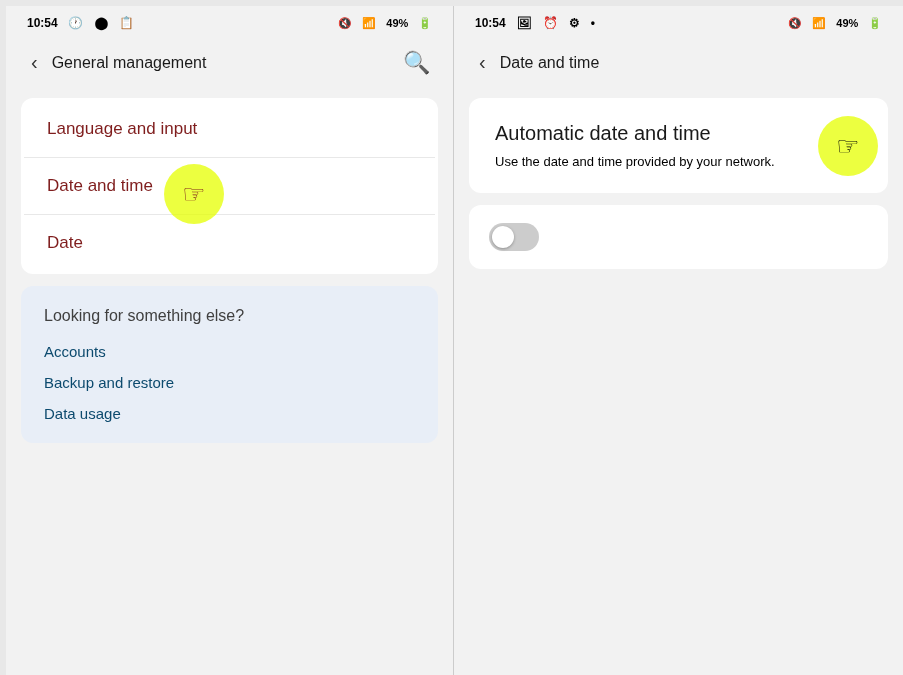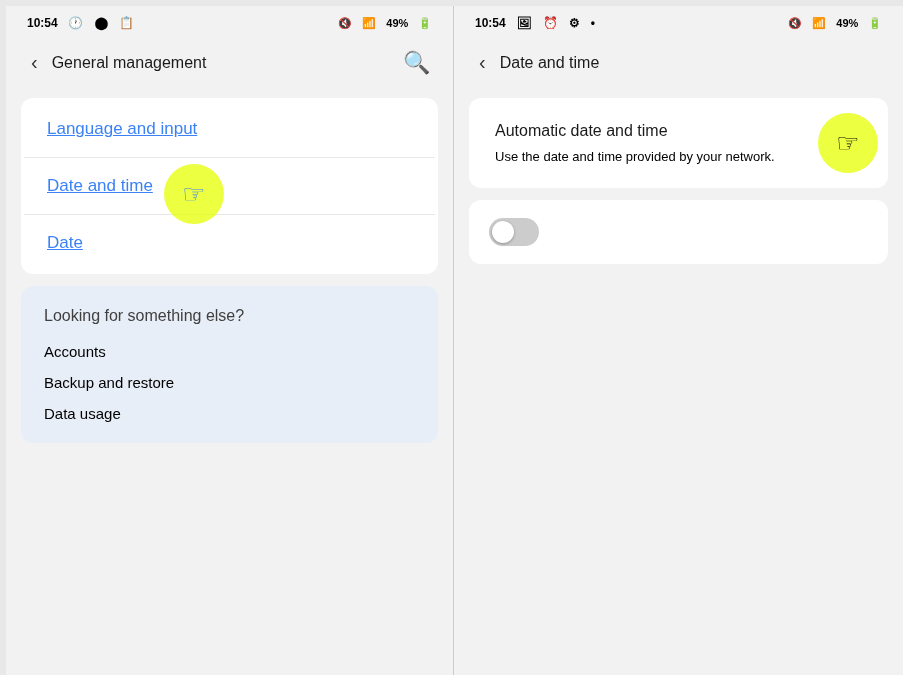--- a/index.html
+++ b/index.html
@@ -64,25 +64,24 @@
     
     .settings-card {
       background: #fff;
       border-radius: 12px;
       margin: 6px 12px;
       overflow: hidden;
     }
     .settings-item {
       padding: 18px 20px;
       font-size: 17px;
-      color: #3b82f6;
+      color: #7f1d1d;
       border-bottom: 1px solid #e8e8e8;
       cursor: pointer;
       position: relative;
-      text-decoration: underline;
     }
     .settings-item:last-child { border-bottom: none; }
 
     
     .cursor-highlight {
       position: absolute;
       width: 60px;
       height: 60px;
       background: rgba(230, 255, 0, 0.75);
       border-radius: 50%;
@@ -103,21 +102,21 @@
       margin: 6px 12px;
       padding: 18px 20px;
     }
     .looking-title {
       font-size: 16px;
       color: #404040;
       margin-bottom: 12px;
     }
     .looking-link {
       font-size: 15px;
-      color: #000000;
+      color: #0c4a6e;
       display: block;
       margin-bottom: 8px;
       cursor: pointer;
     }
     .looking-link:last-child { margin-bottom: 0; }
 
     
     .phone-panel-2 {
       width: 452px;
       height: 675px;
@@ -132,21 +131,21 @@
       margin: 6px 12px;
       padding: 18px 20px;
       display: flex;
       align-items: center;
       justify-content: space-between;
       cursor: pointer;
       position: relative;
     }
     .setting-row-text {}
     .setting-row-title {
-      font-size: 16px;
+      font-size: 20px;
       color: #1a1a1a;
     }
     .setting-row-sub {
       font-size: 13px;
       color: #000000;
       margin-top: 3px;
     }
 
     
     .toggle-switch {

